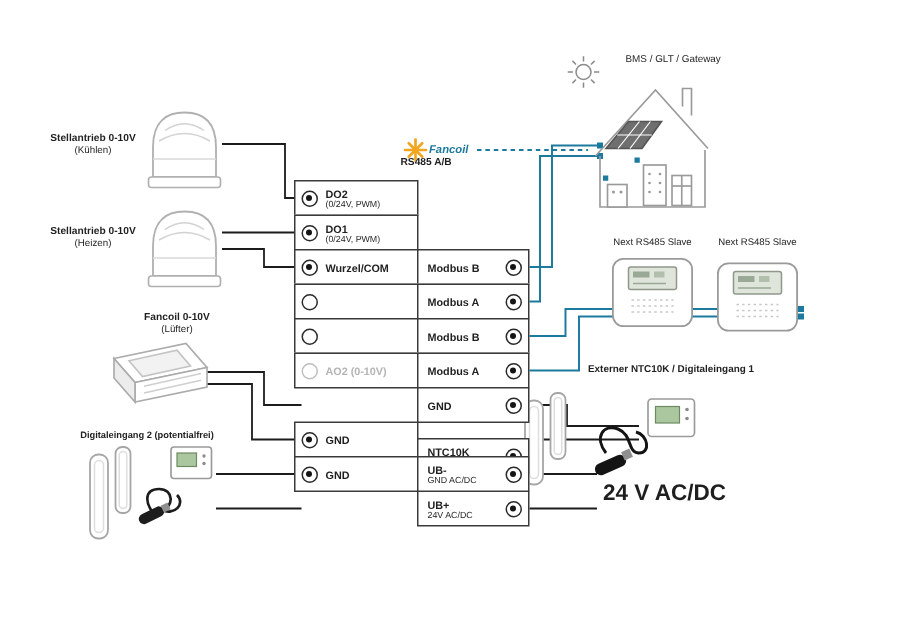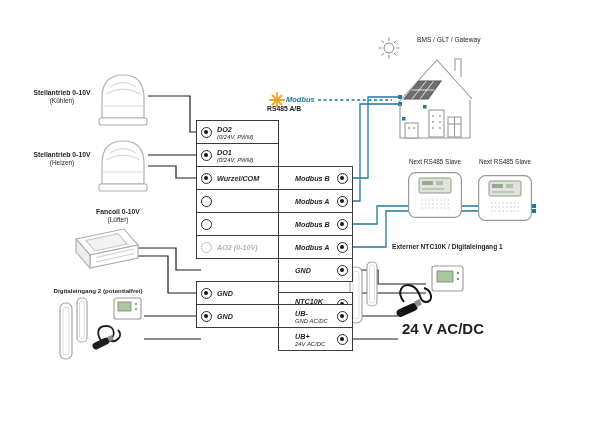--- a/index.html
+++ b/index.html
@@ -17,23 +17,23 @@
   .trow.r{left:278px;width:75px;}
   .term{position:absolute;top:50%;margin-top:-5.5px;width:11px;height:11px;box-sizing:border-box;
         border:1.2px solid #2a2a2a;border-radius:50%;background:#fff;}
   .trow.l .term{left:4px;}
   .trow.r .term{right:4px;}
   .term::after{content:"";position:absolute;left:2.4px;top:2.4px;width:4px;height:4px;
         border-radius:50%;background:#151515;}
   .trow.empty .term::after{content:none;}
   .trow.dis .term{border-color:#bdbdbd;}
   .trow.dis .term::after{content:none;}
-  .tl{display:flex;flex-direction:column;justify-content:center;font-style:italic;}
+  .tl{display:flex;flex-direction:column;justify-content:center;}
   .trow.l .tl{margin-left:20px;}
-  .trow.r .tl{margin-left:16px;margin-right:16px;justify-content:center;}
+  .trow.r .tl{margin-left:6px;margin-right:16px;justify-content:center;}
   .main{font-size:7.2px;font-weight:bold;white-space:nowrap;color:#1f1f1f;}
   .sub{font-size:5.9px;white-space:nowrap;color:#1f1f1f;}
   .trow.dis .main,.trow.dis .sub{color:#b4b4b4;}
   .modbus-word{color:#1b7a9e;font-weight:bold;font-style:italic;font-size:7.5px;}
 </style>
 </head>
 <body>
 
 <div class="canvas">
 
@@ -285,21 +285,21 @@
   <div class="lbl center" style="left:24px;top:151px;width:76px">
     <span class="devmain">Stellantrieb 0-10V</span>
     <span class="devsub">(Heizen)</span>
   </div>
   <div class="lbl center" style="left:86px;top:208px;width:64px">
     <span class="devmain">Fancoil 0-10V</span>
     <span class="devsub">(Lüfter)</span>
   </div>
   <div class="lbl center" style="left:46px;top:287px;width:104px;font-size:6.2px;font-weight:bold">Digitaleingang 2 (potentialfrei)</div>
 
-  <div class="lbl modbus-word" style="left:286px;top:95px">Modbus</div>
+  <div class="lbl modbus-word" style="left:286px;top:95px">Fancoil</div>
   <div class="lbl" style="left:267px;top:105px;font-size:6.8px;font-weight:bold">RS485 A/B</div>
   <div class="lbl" style="left:417px;top:36px;font-size:6.6px">BMS / GLT / Gateway</div>
 
   <div class="lbl center" style="left:404px;top:158px;width:62px;font-size:6.4px">Next RS485 Slave</div>
   <div class="lbl center" style="left:474px;top:158px;width:62px;font-size:6.4px">Next RS485 Slave</div>
   <div class="lbl" style="left:392px;top:243px;font-size:6.6px;font-weight:bold">Externer NTC10K / Digitaleingang 1</div>
   <div class="lbl" style="left:402px;top:320px;font-size:15px;font-weight:bold">24 V AC/DC</div>
 
 </div>
 

